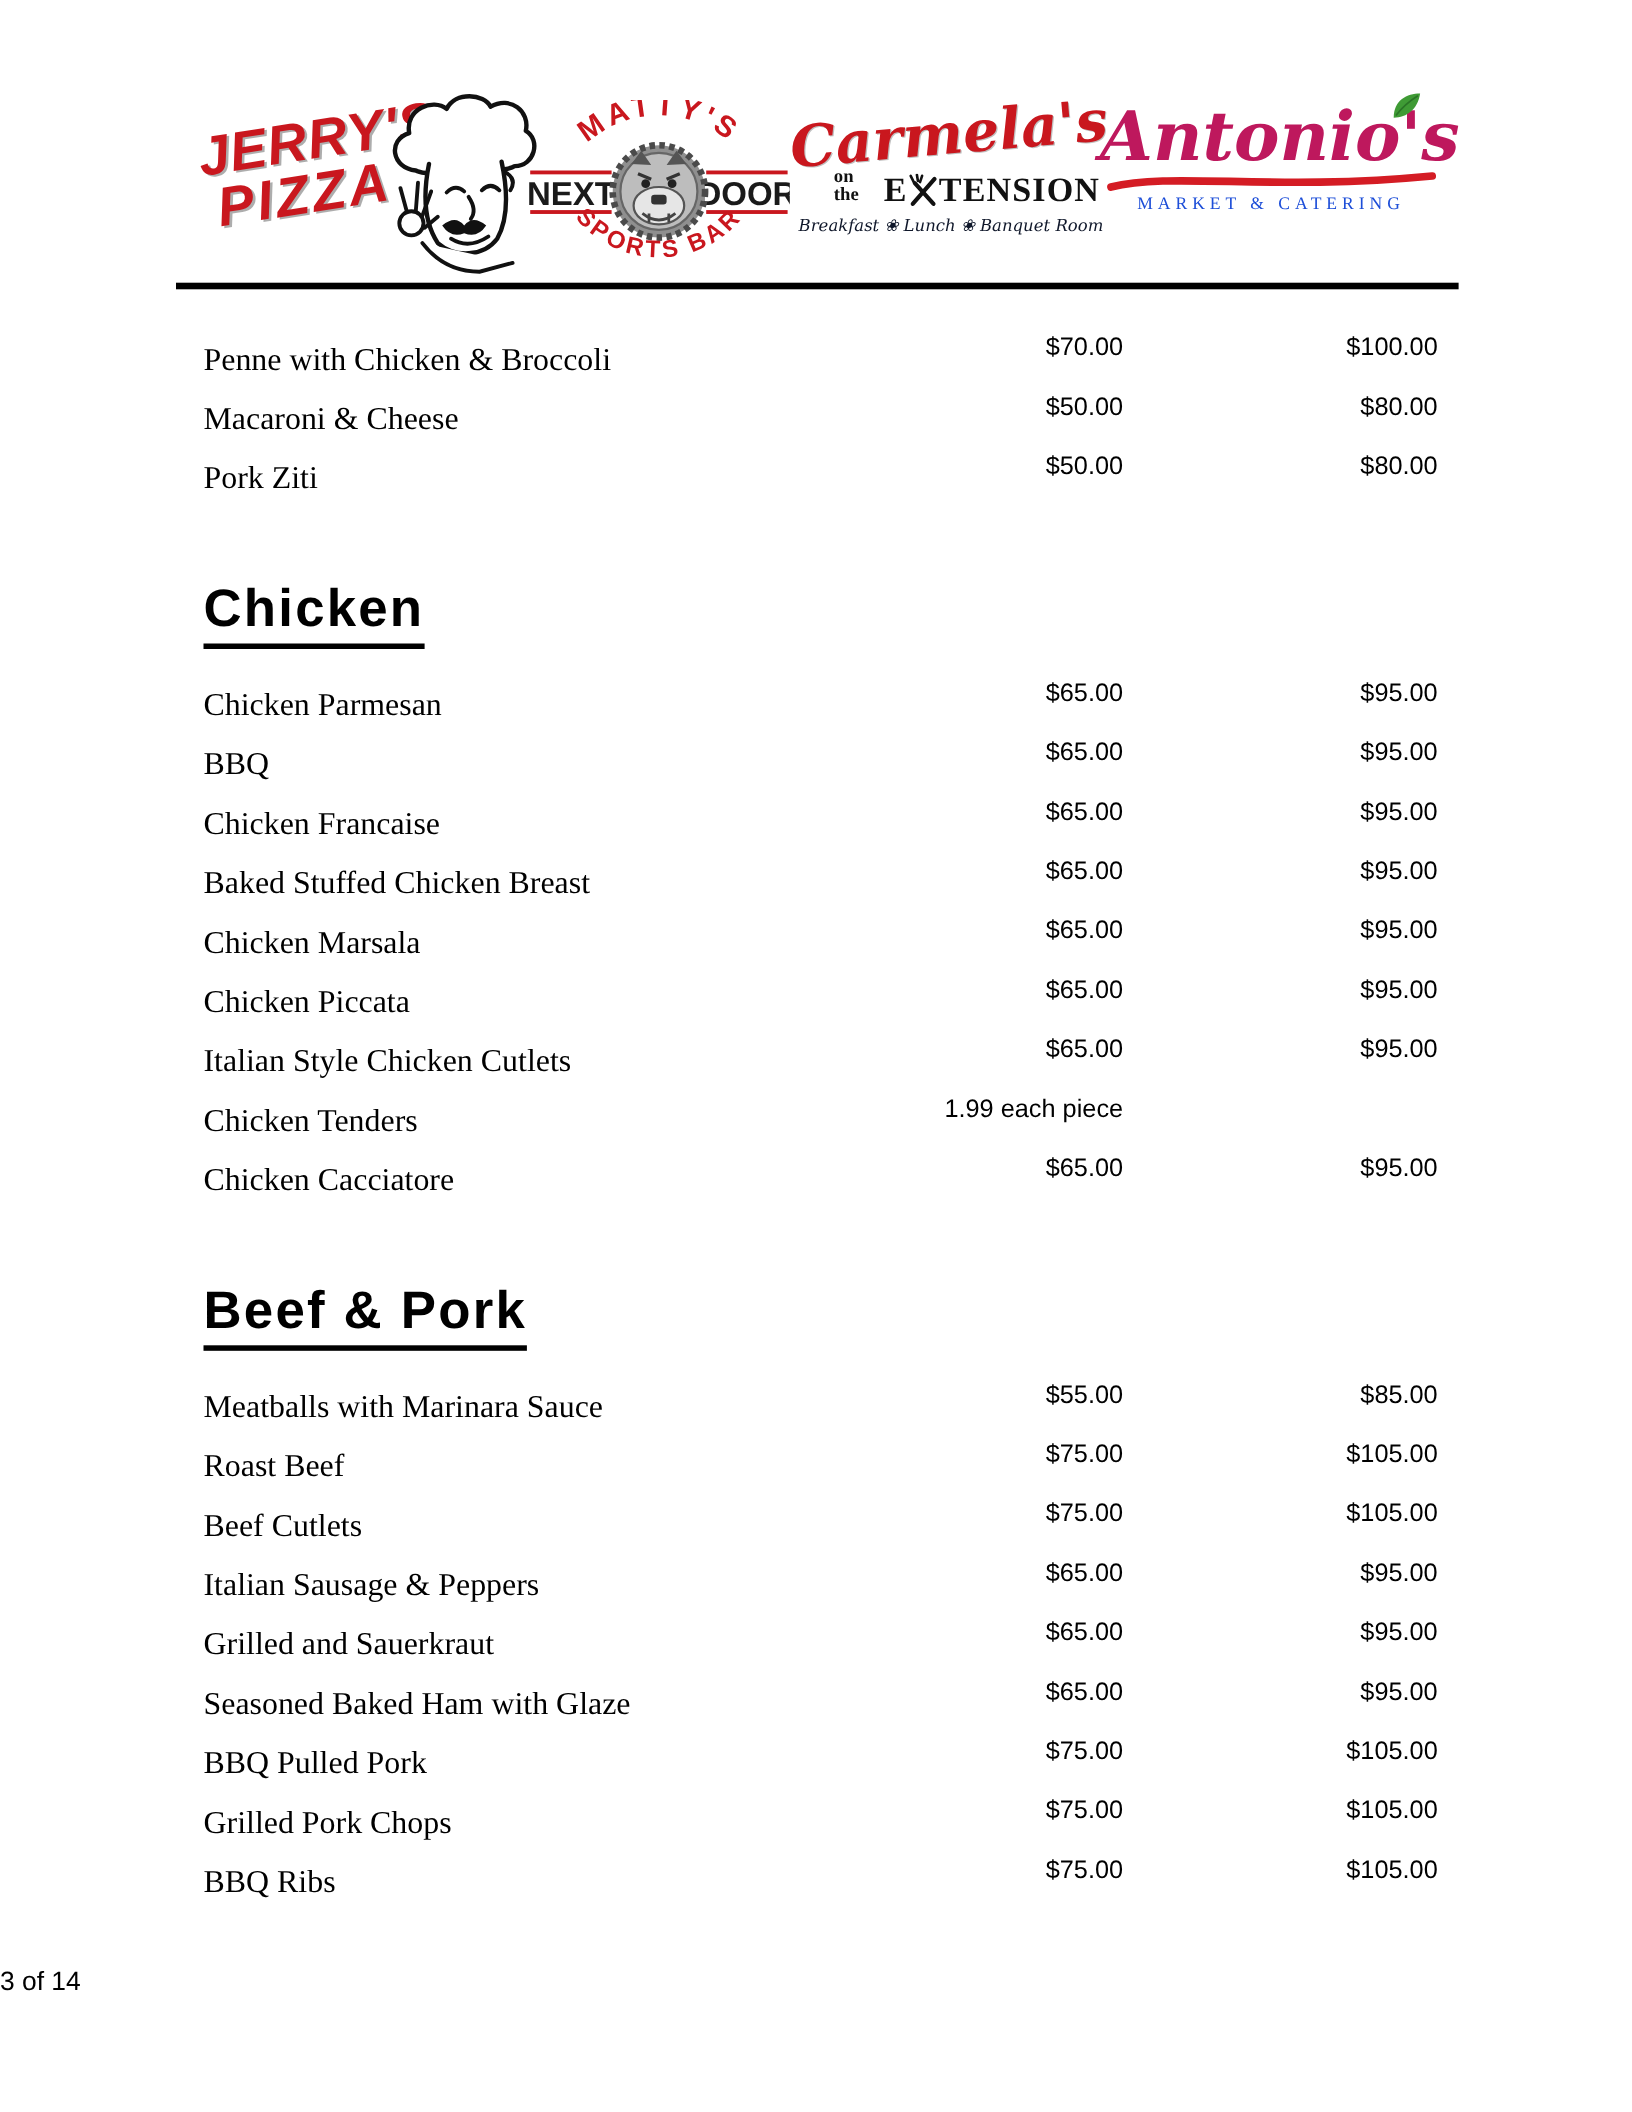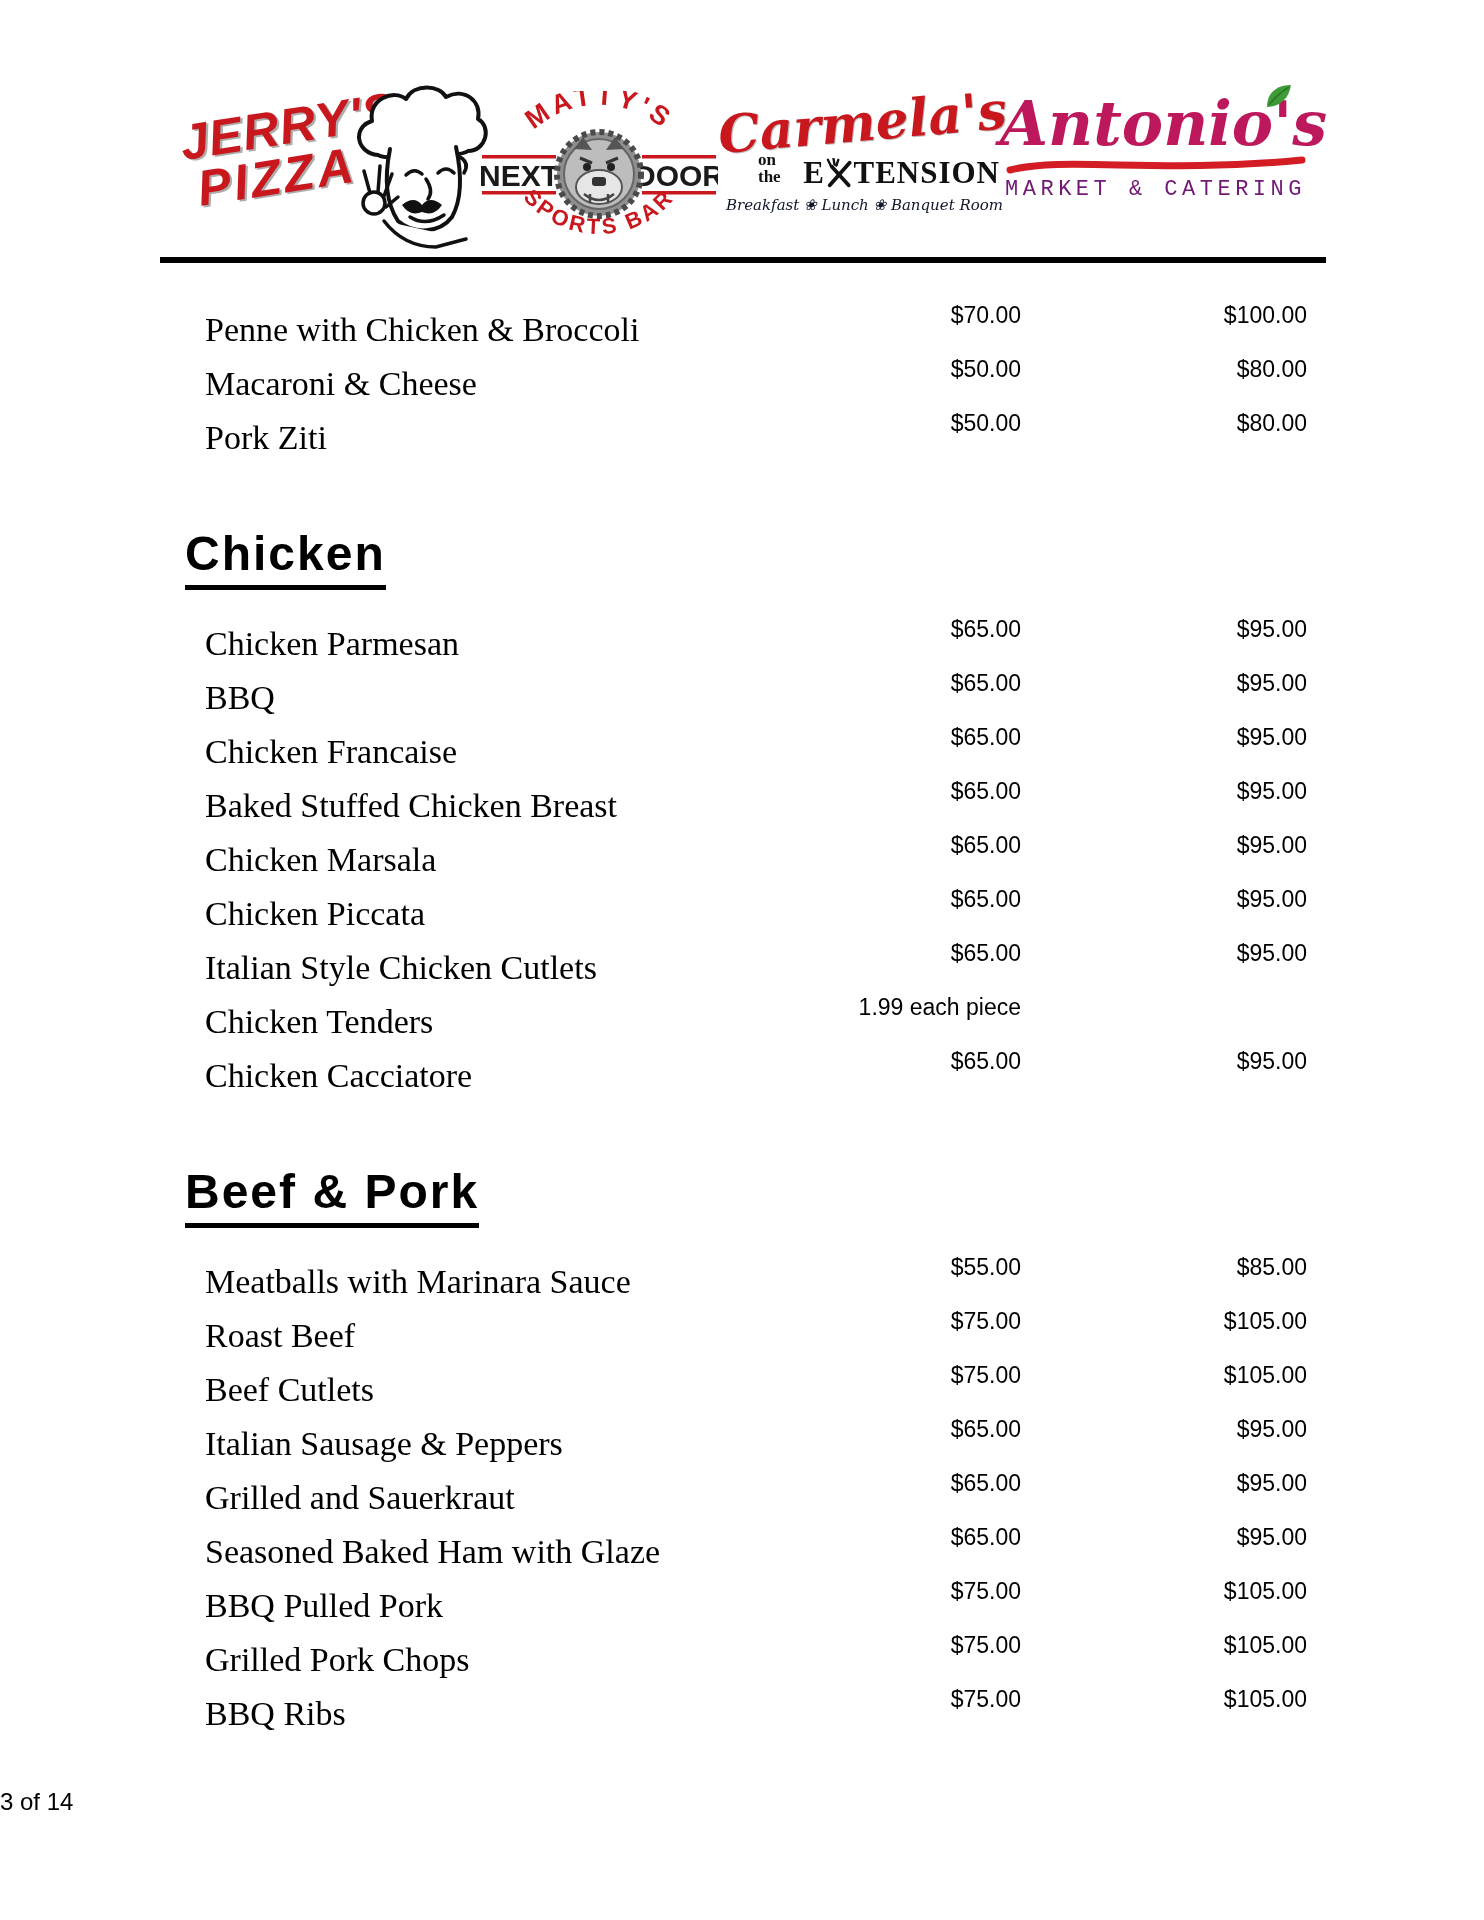--- a/index.html
+++ b/index.html
@@ -33,30 +33,30 @@
   .fork-x{margin:0 1px -2px 1px;}
   .carmelas-tagline{font-family:"DejaVu Serif",serif;font-style:italic;font-size:15px;
     margin-top:8px;padding-left:8px;color:#0f172a;white-space:nowrap;}
 
   
   .logo-antonios{width:311px;height:160px;text-align:center;padding-top:2px;box-sizing:border-box;}
   .antonios-script{position:relative;display:inline-block;font-family:"DejaVu Serif",serif;
     font-style:italic;font-weight:bold;font-size:62px;line-height:1;color:#be185d;white-space:nowrap;}
   .leaf-svg{position:absolute;right:34px;top:-10px;}
   .swoosh-svg{display:block;margin:0 auto;}
-  .antonios-sub{font-family:Liberation Mono, monospace;font-size:22px;letter-spacing:4.5px;
-    color:#701a75;margin-top:2px;white-space:nowrap;}
+  .antonios-sub{font-family:Liberation Serif, serif;font-size:16px;letter-spacing:4.5px;
+    color:#1d4ed8;margin-top:2px;white-space:nowrap;}
 
   .header-rule{position:absolute;left:160px;top:257px;width:1166px;height:6px;background:#000;}
 
   
   .menu{position:absolute;left:185px;top:0;width:1122px;}
   .intro-items{padding-top:310px;}
   .menu-row{display:grid;grid-template-columns:646px 190px 286px;height:54px;align-content:start;}
-  .item-name{font-family:"Liberation Serif",serif;font-size:34px;line-height:1.2;margin-left:20px;}
+  .item-name{font-family:"Liberation Serif",serif;font-size:29px;line-height:1.2;}
   .price{font-family:Liberation Sans, sans-serif;font-size:23px;line-height:1.2;
     text-align:right;transform:translateY(-8px);white-space:nowrap;}
   .menu-section{margin-top:58px;}
   .section-title{display:inline-block;margin:0;font-family:"Liberation Sans",sans-serif;
     font-weight:700;font-size:48px;line-height:1;letter-spacing:2px;
     border-bottom:5px solid #000;padding-bottom:7px;}
   .section-items{margin-top:34px;}
 
   .page-indicator{position:absolute;left:0;top:1788px;width:100%;text-align:left;
     font-family:"Liberation Sans",sans-serif;font-size:24px;}

